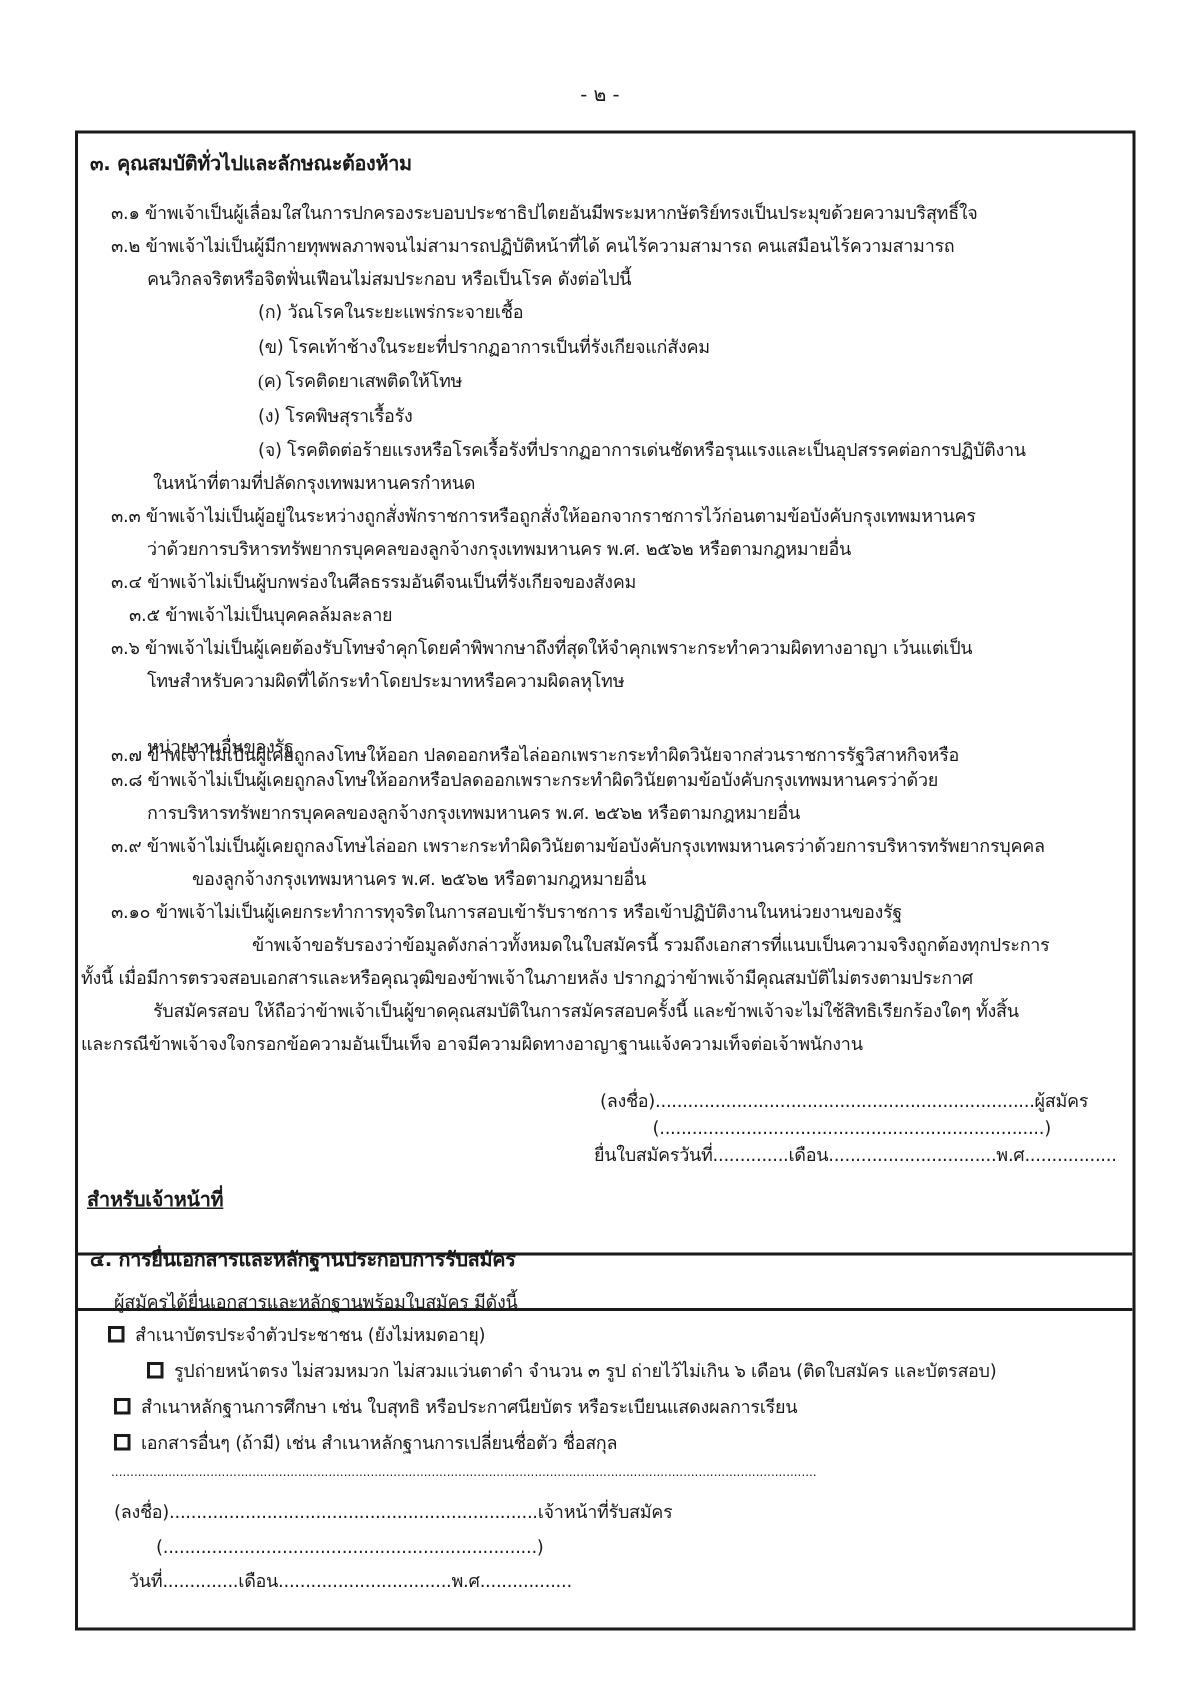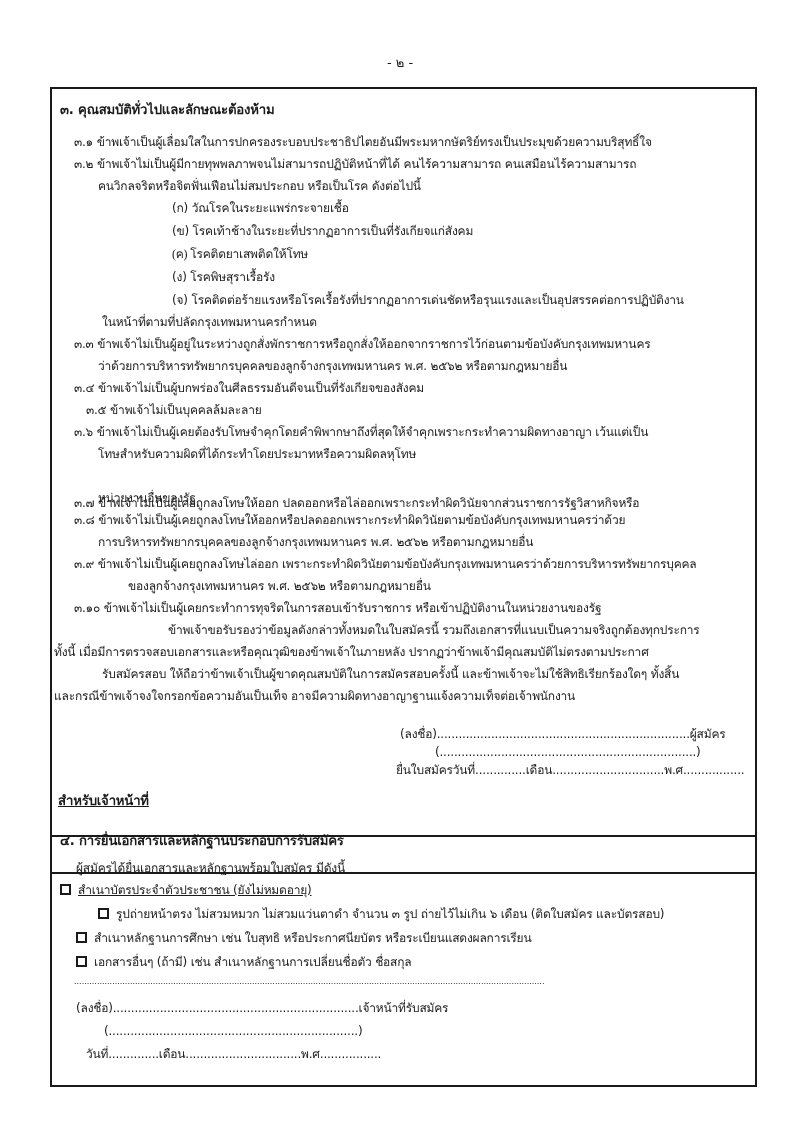--- a/index.html
+++ b/index.html
@@ -64,21 +64,21 @@
   </div>
 
   <div class="sec secOff">
     <div class="line u" style="left:6px;top:12px;">สำหรับเจ้าหน้าที่</div>
   </div>
 
   <div class="sec sec4">
     <div class="line h" style="left:8px;top:12px;">๔. การยื่นเอกสารและหลักฐานประกอบการรับสมัคร</div>
     <div class="line" style="left:24px;top:39px;">ผู้สมัครได้ยื่นเอกสารและหลักฐานพร้อมใบสมัคร มีดังนี้</div>
 
-    <div class="line" style="left:8px;top:61px;text-decoration:underline;">
+    <div class="line" style="left:20px;top:61px;">
       <span class="cb"></span><span>สำเนาบัตรประจำตัวประชาชน (ยังไม่หมดอายุ)</span>
     </div>
     <div class="line" style="left:24px;top:85px;padding-left:22px;">
       <span class="cb"></span><span>รูปถ่ายหน้าตรง ไม่สวมหมวก ไม่สวมแว่นตาดำ จำนวน ๓ รูป ถ่ายไว้ไม่เกิน ๖ เดือน (ติดใบสมัคร และบัตรสอบ)</span>
     </div>
     <div class="line" style="left:24px;top:109px;">
       <span class="cb"></span><span>สำเนาหลักฐานการศึกษา เช่น ใบสุทธิ หรือประกาศนียบัตร หรือระเบียนแสดงผลการเรียน</span>
     </div>
     <div class="line" style="left:24px;top:133px;">
       <span class="cb"></span><span>เอกสารอื่นๆ (ถ้ามี) เช่น สำเนาหลักฐานการเปลี่ยนชื่อตัว ชื่อสกุล</span>

